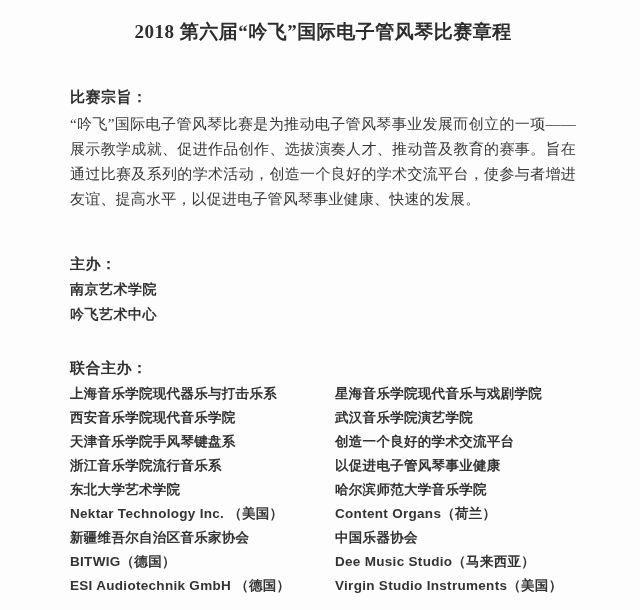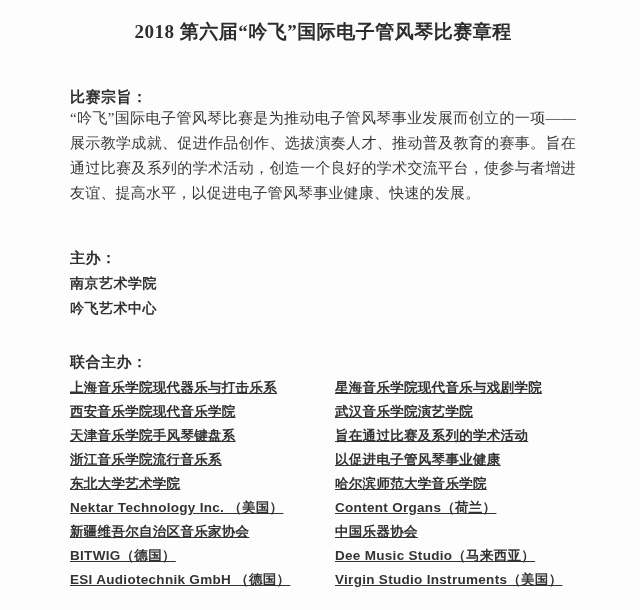--- a/index.html
+++ b/index.html
@@ -34,21 +34,21 @@
   .section-heading {
     font-family: "Liberation Sans", "DejaVu Sans", sans-serif;
     font-weight: 700;
     font-size: 15px;
     line-height: 19px;
     color: #2f2f2f;
     letter-spacing: 0.5px;
   }
   .purpose-heading { margin-top: 42px; }
   .purpose-text {
-    margin-top: 0;
+    margin-top: 6px;
     font-family: "Liberation Serif", "DejaVu Serif", serif;
     font-weight: 400;
     font-size: 15px;
     line-height: 25px;
     text-align: justify;
     color: #383838;
     letter-spacing: 0.2px;
   }
   .organizer-heading { margin-top: 42px; }
   .organizer-list { margin-top: 4px; }
@@ -58,21 +58,20 @@
     line-height: 25px;
     color: #333333;
     letter-spacing: 0.5px;
   }
   .co-heading { margin-top: 31px; }
   .co-table { margin-top: 5px; }
   .co-row {
     display: flex;
     height: 24px;
     align-items: flex-start;
-    text-decoration: underline;
   }
   .co-cell {
     font-weight: 700;
     font-size: 13.5px;
     line-height: 24px;
     color: #333333;
     letter-spacing: 0.3px;
     white-space: nowrap;
   }
   .co-cell-left { width: 265px; flex: 0 0 265px; }
@@ -102,21 +101,21 @@
     <div class="co-row">
       <div class="co-cell co-cell-left">上海音乐学院现代器乐与打击乐系</div>
       <div class="co-cell co-cell-right">星海音乐学院现代音乐与戏剧学院</div>
     </div>
     <div class="co-row">
       <div class="co-cell co-cell-left">西安音乐学院现代音乐学院</div>
       <div class="co-cell co-cell-right">武汉音乐学院演艺学院</div>
     </div>
     <div class="co-row">
       <div class="co-cell co-cell-left">天津音乐学院手风琴键盘系</div>
-      <div class="co-cell co-cell-right">旨在通过比赛及系列的学术活动</div>
+      <div class="co-cell co-cell-right">创造一个良好的学术交流平台</div>
     </div>
     <div class="co-row">
       <div class="co-cell co-cell-left">浙江音乐学院流行音乐系</div>
       <div class="co-cell co-cell-right">以促进电子管风琴事业健康</div>
     </div>
     <div class="co-row">
       <div class="co-cell co-cell-left">东北大学艺术学院</div>
       <div class="co-cell co-cell-right">哈尔滨师范大学音乐学院</div>
     </div>
     <div class="co-row">

